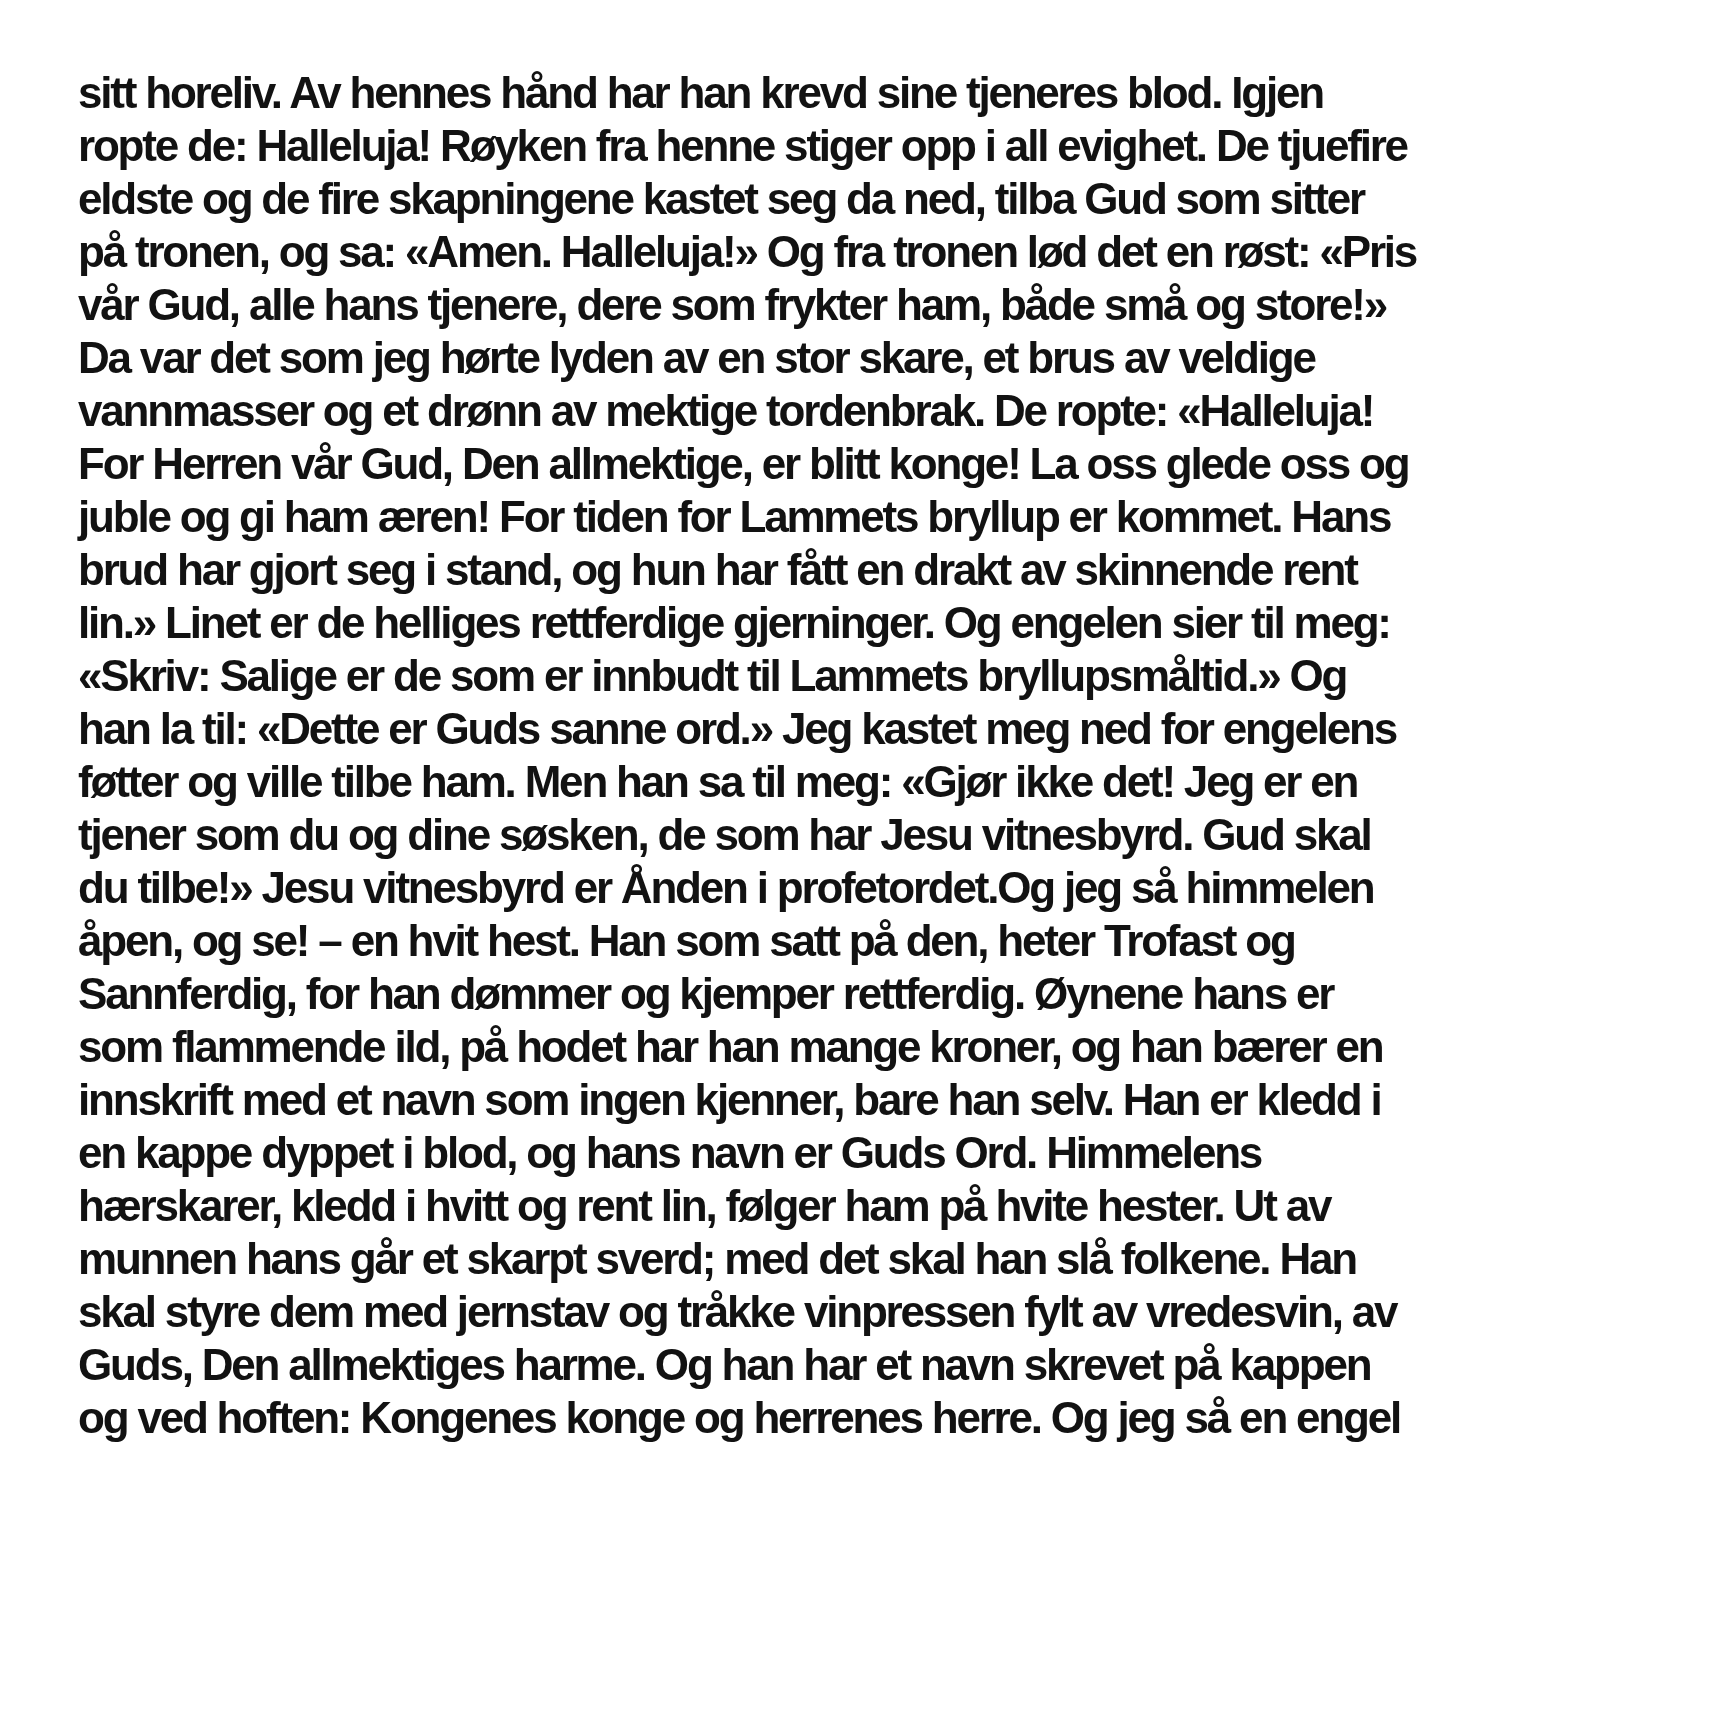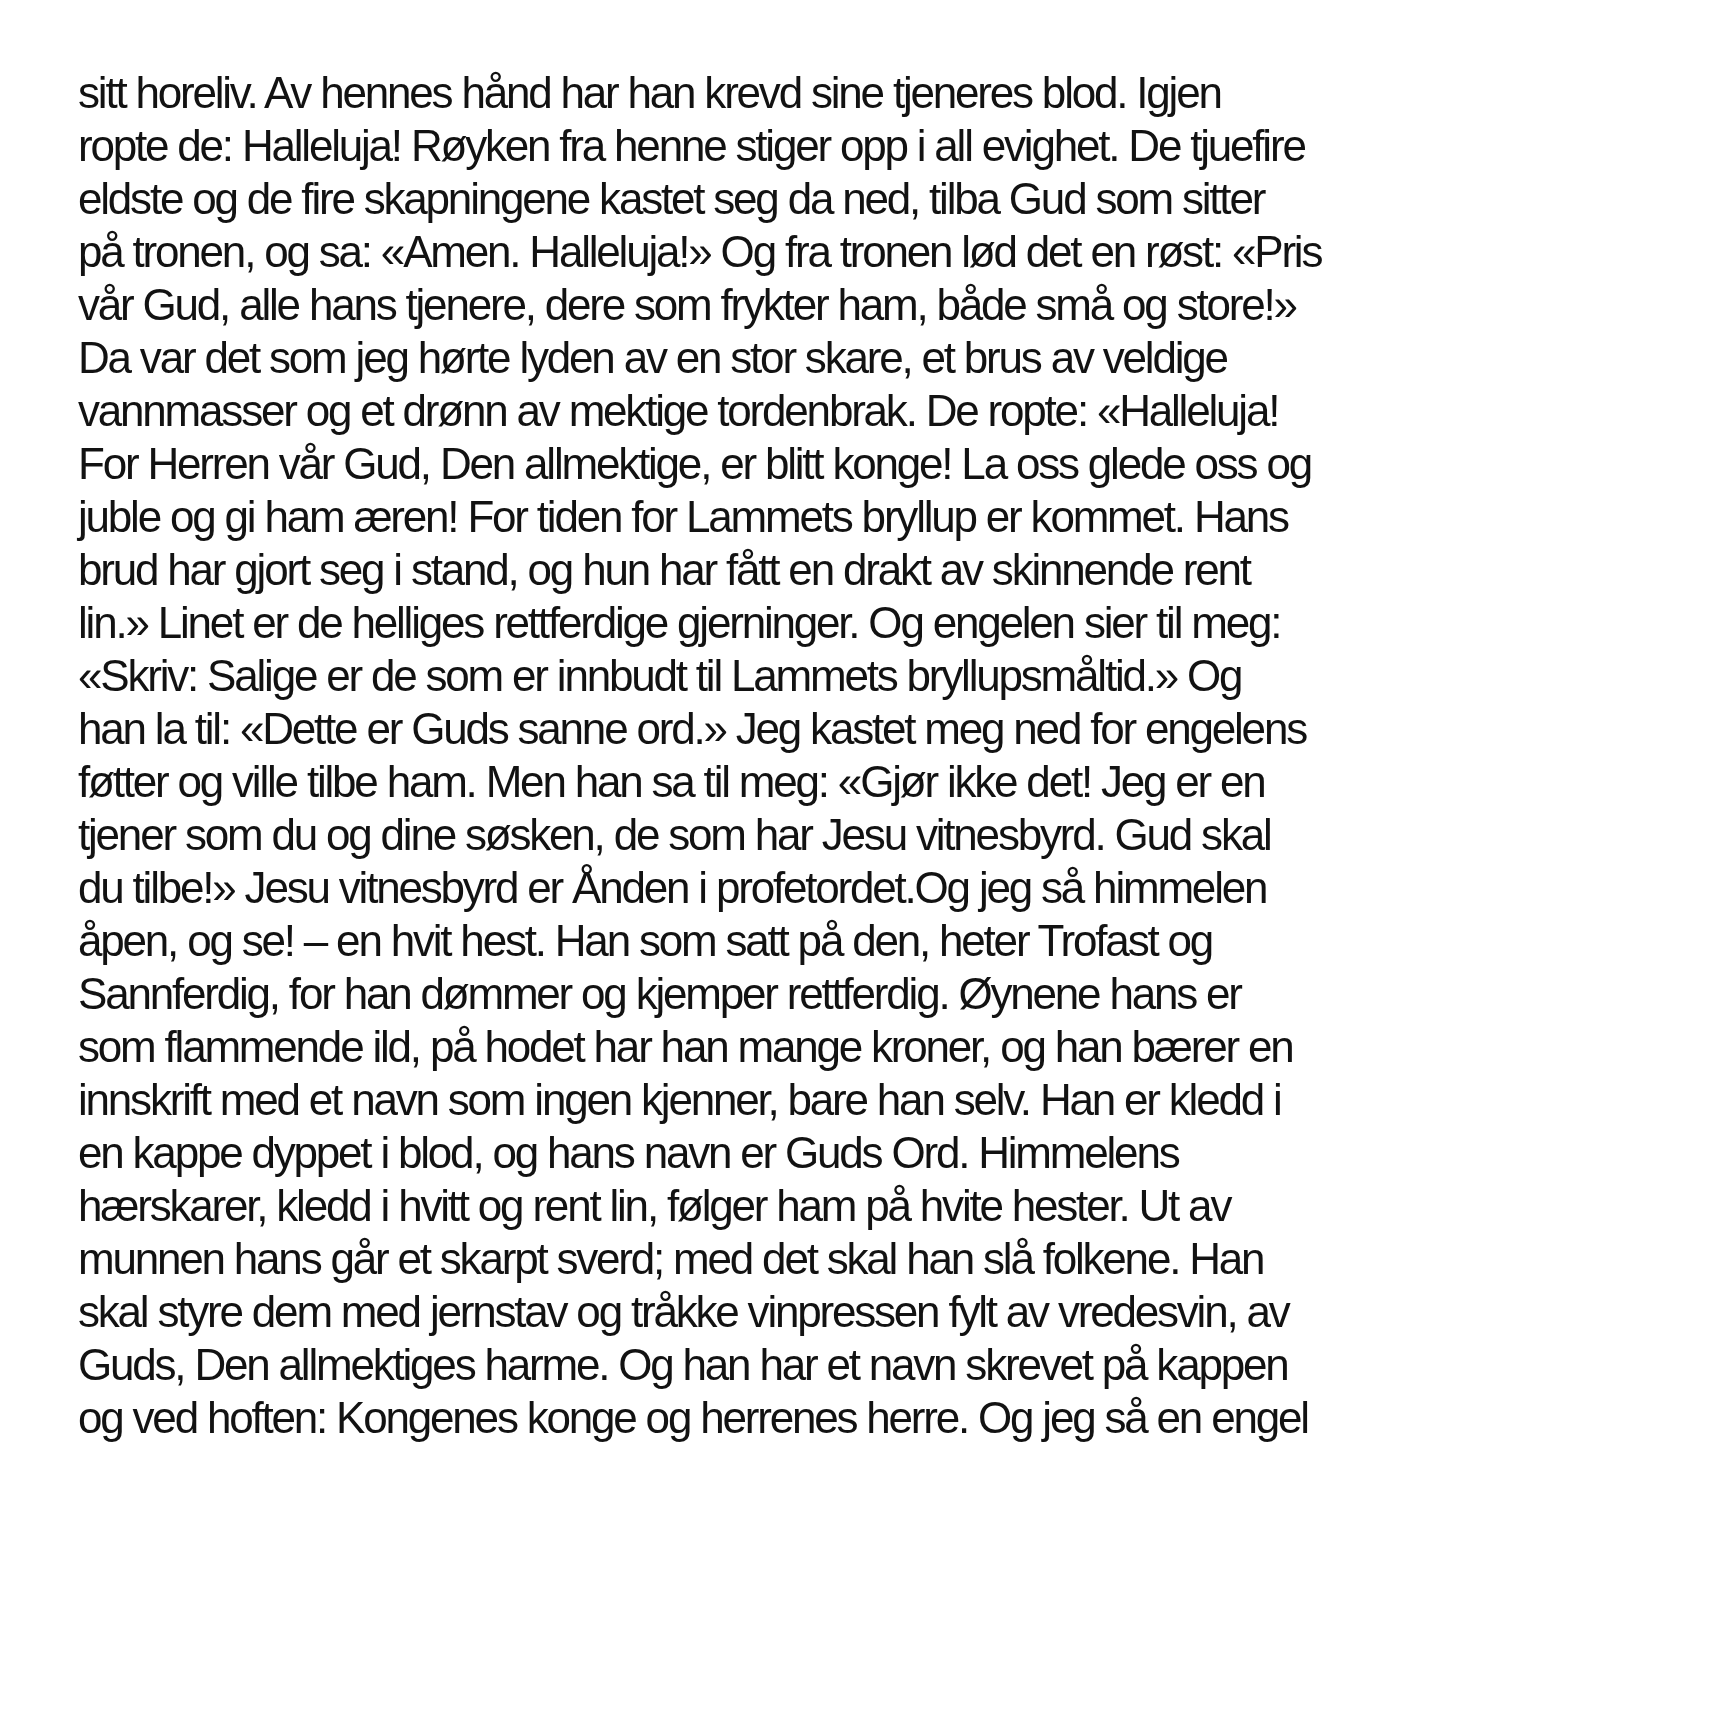--- a/index.html
+++ b/index.html
@@ -19,21 +19,21 @@
     top: 66px;
     left: 78px;
     right: 0;
     margin: 0;
     font-family: "Liberation Sans", "DejaVu Sans", sans-serif;
     font-size: 44px;
     line-height: 53px;
     letter-spacing: -0.05em;
     color: #121212;
     white-space: pre;
-    font-weight: 400;
+    font-weight: 700;
   }
 </style>
 </head>
 <body>
 
 <div class="page">
   <p class="body-text">sitt horeliv. Av hennes hånd har han krevd sine tjeneres blod. Igjen
 ropte de: Halleluja! Røyken fra henne stiger opp i all evighet. De tjuefire
 eldste og de fire skapningene kastet seg da ned, tilba Gud som sitter
 på tronen, og sa: «Amen. Halleluja!» Og fra tronen lød det en røst: «Pris

